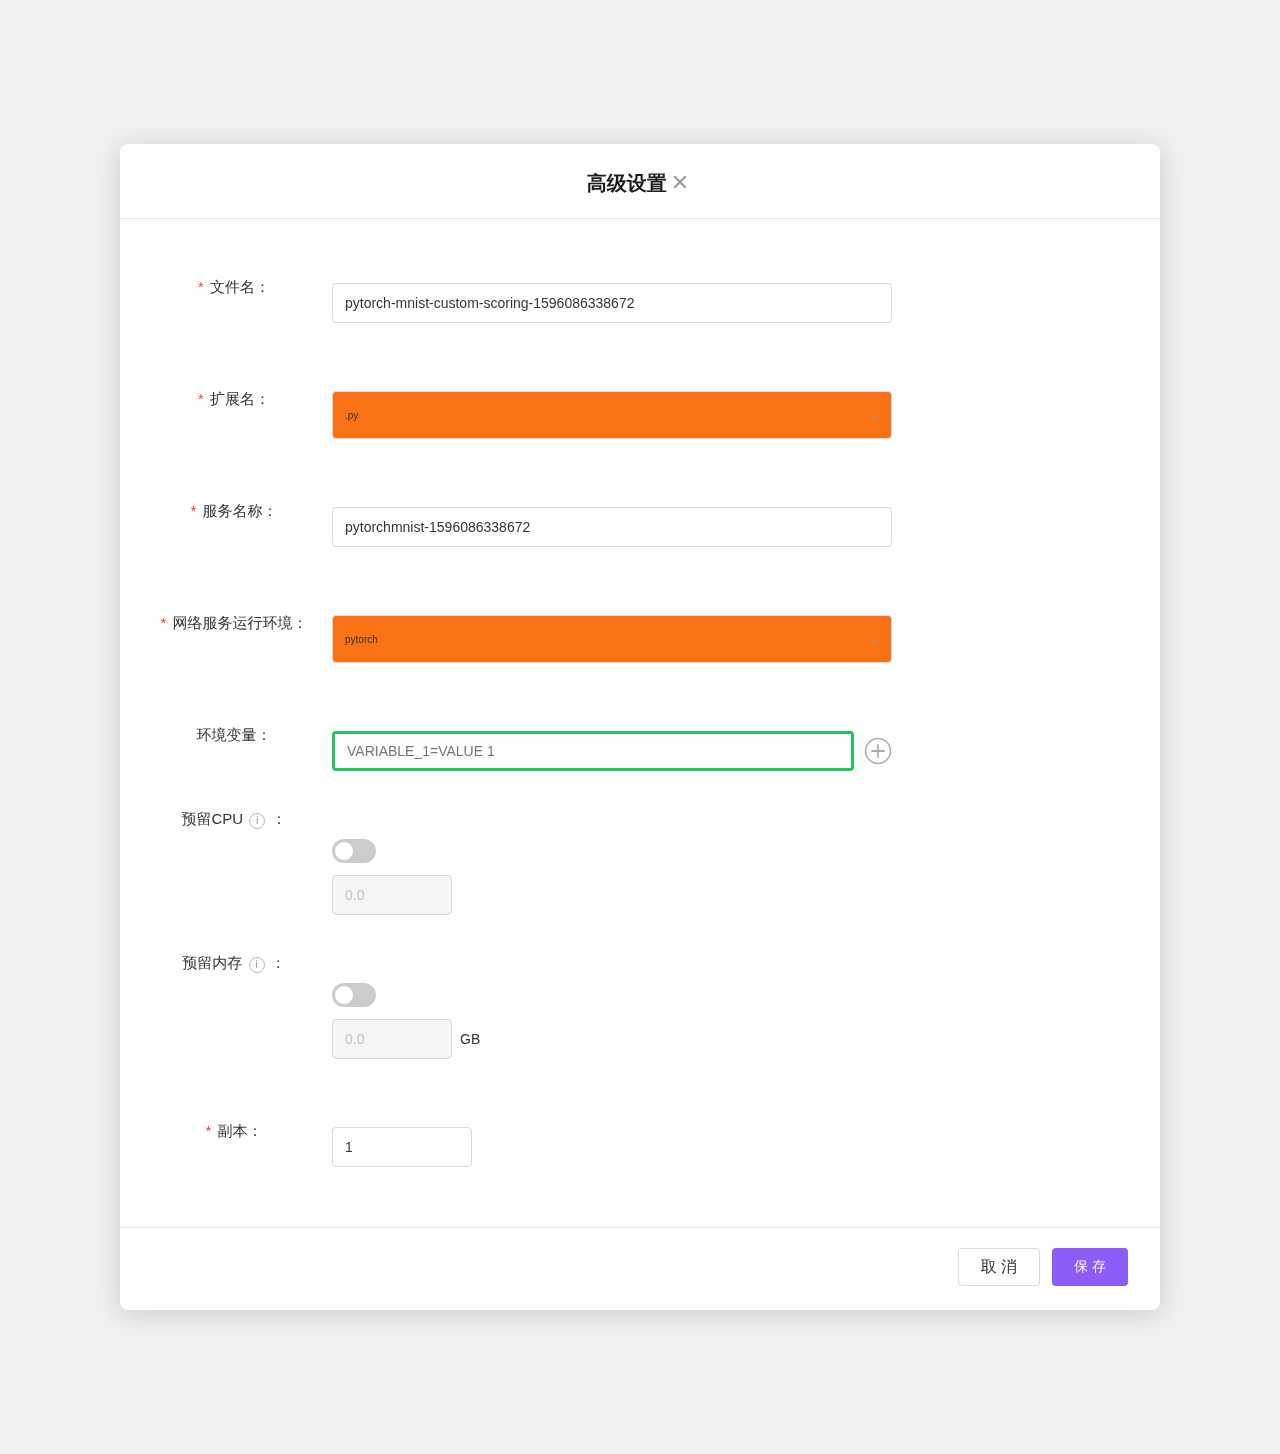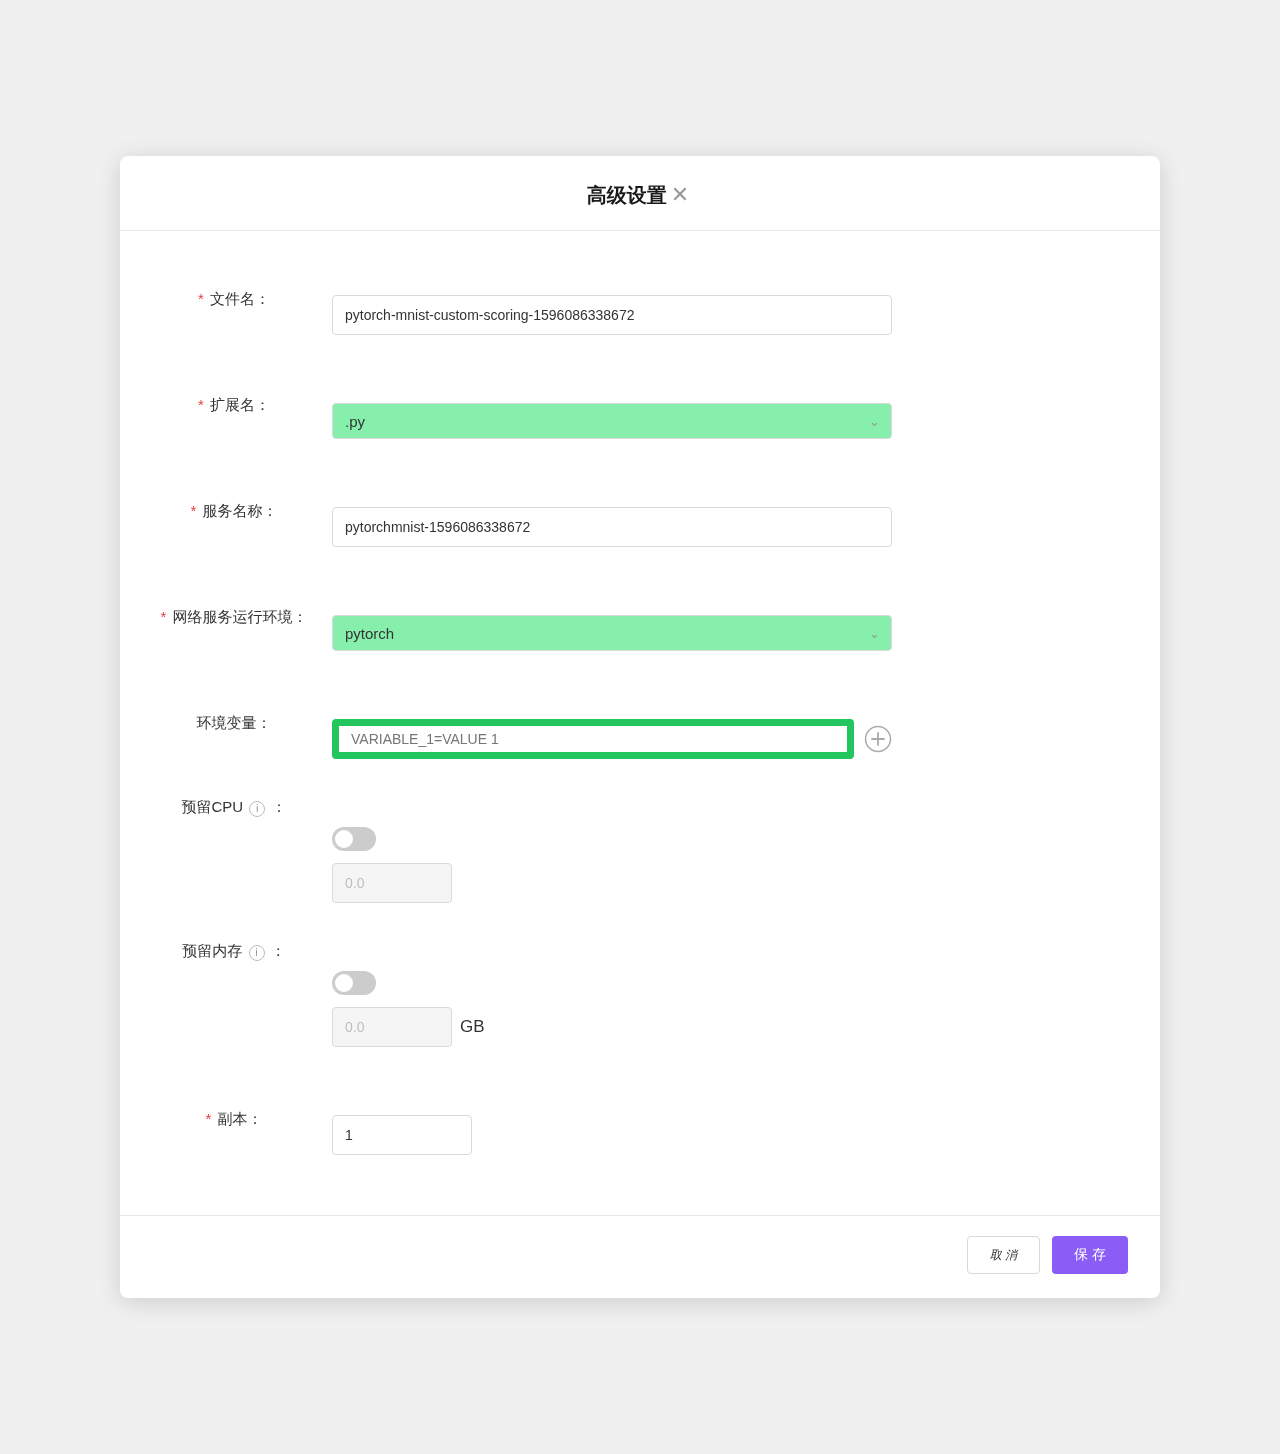--- a/index.html
+++ b/index.html
@@ -95,28 +95,28 @@
       border-radius: 4px;
       padding: 0 12px;
       font-size: 14px;
       color: #333;
       outline: none;
       background: #fff;
     }
 
     .select-field {
       width: 100%;
-      height: 36px;
+      height: 48px;
       border: 1px solid #d9d9d9;
       border-radius: 4px;
       padding: 0 32px 0 12px;
-      font-size: 15px;
+      font-size: 10px;
       color: #333;
       outline: none;
-      background: #86efac;
+      background: #f97316;
       appearance: none;
       -webkit-appearance: none;
       cursor: pointer;
       background-image: none;
       position: relative;
     }
 
     .select-wrapper {
       position: relative;
       width: 100%;
@@ -134,21 +134,21 @@
 
     .env-var-row {
       display: flex;
       align-items: center;
       gap: 10px;
     }
 
     .env-var-input {
       flex: 1;
       height: 40px;
-      border: 7px solid #22c55e;
+      border: 3px solid #22c55e;
       border-radius: 4px;
       padding: 0 12px;
       font-size: 14px;
       color: #7f1d1d;
       outline: none;
       background: #fff;
     }
 
     
     .toggle-switch {
@@ -220,21 +220,21 @@
       border-radius: 4px;
       padding: 8px 12px;
       font-size: 14px;
       color: #bfbfbf;
       outline: none;
       background: #f5f5f5;
       cursor: not-allowed;
     }
 
     .unit-label {
-      font-size: 17px;
+      font-size: 14px;
       color: #333;
     }
 
     .info-icon {
       display: inline-flex;
       align-items: center;
       justify-content: center;
       width: 16px;
       height: 16px;
       border: 1px solid #bbb;
@@ -256,23 +256,22 @@
       gap: 12px;
     }
 
     .btn-cancel {
       height: 38px;
       padding: 0 22px;
       border: 1px solid #d9d9d9;
       border-radius: 4px;
       background: #fff;
       color: #333;
-      font-size: 12px;
-      cursor: pointer;
-      font-style: italic;
+      font-size: 16px;
+      cursor: pointer;
     }
 
     .btn-save {
       height: 38px;
       padding: 0 22px;
       border: none;
       border-radius: 4px;
       background: #8b5cf6;
       color: #fff;
       font-size: 14px;

